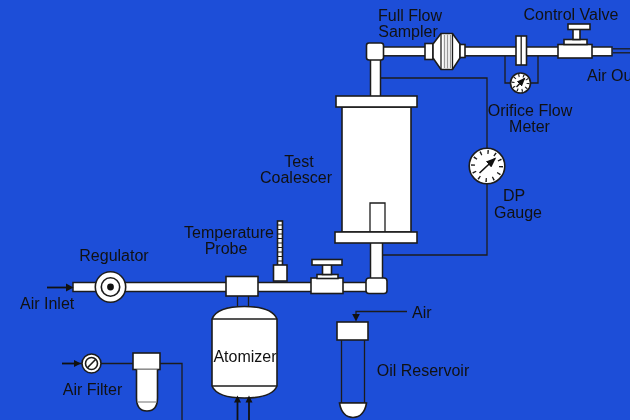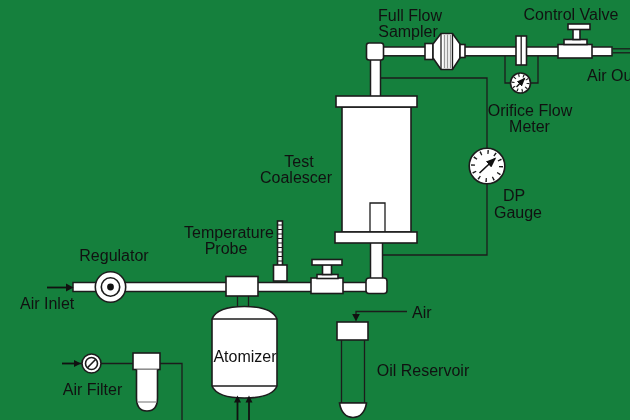--- a/index.html
+++ b/index.html
@@ -1,16 +1,16 @@
 <!DOCTYPE html>
 <html><head>
 <meta charset="utf-8">
 <style>
   html,body{margin:0;padding:0;background:#fff;}
-  #stage{position:relative;width:630px;height:420px;overflow:hidden;background:#15803d;
+  #stage{position:relative;width:630px;height:420px;overflow:hidden;background:#1d4ed8;
          font-family:"Liberation Sans", sans-serif;text-align:right;}
   svg{display:block;}
   text{font-family:"Liberation Sans", sans-serif;font-size:16px;fill:#111;}
   .outline{fill:#ffffff;stroke:#1c1c1c;stroke-width:1.6;}
   .thin{fill:none;stroke:#1c1c1c;stroke-width:1.3;}
   .pipe{fill:#ffffff;stroke:#1c1c1c;stroke-width:1.5;}
   .solid{fill:#111;stroke:none;}
   .gray{stroke:#999;stroke-width:1.4;fill:none;}
 </style>
 </head>

